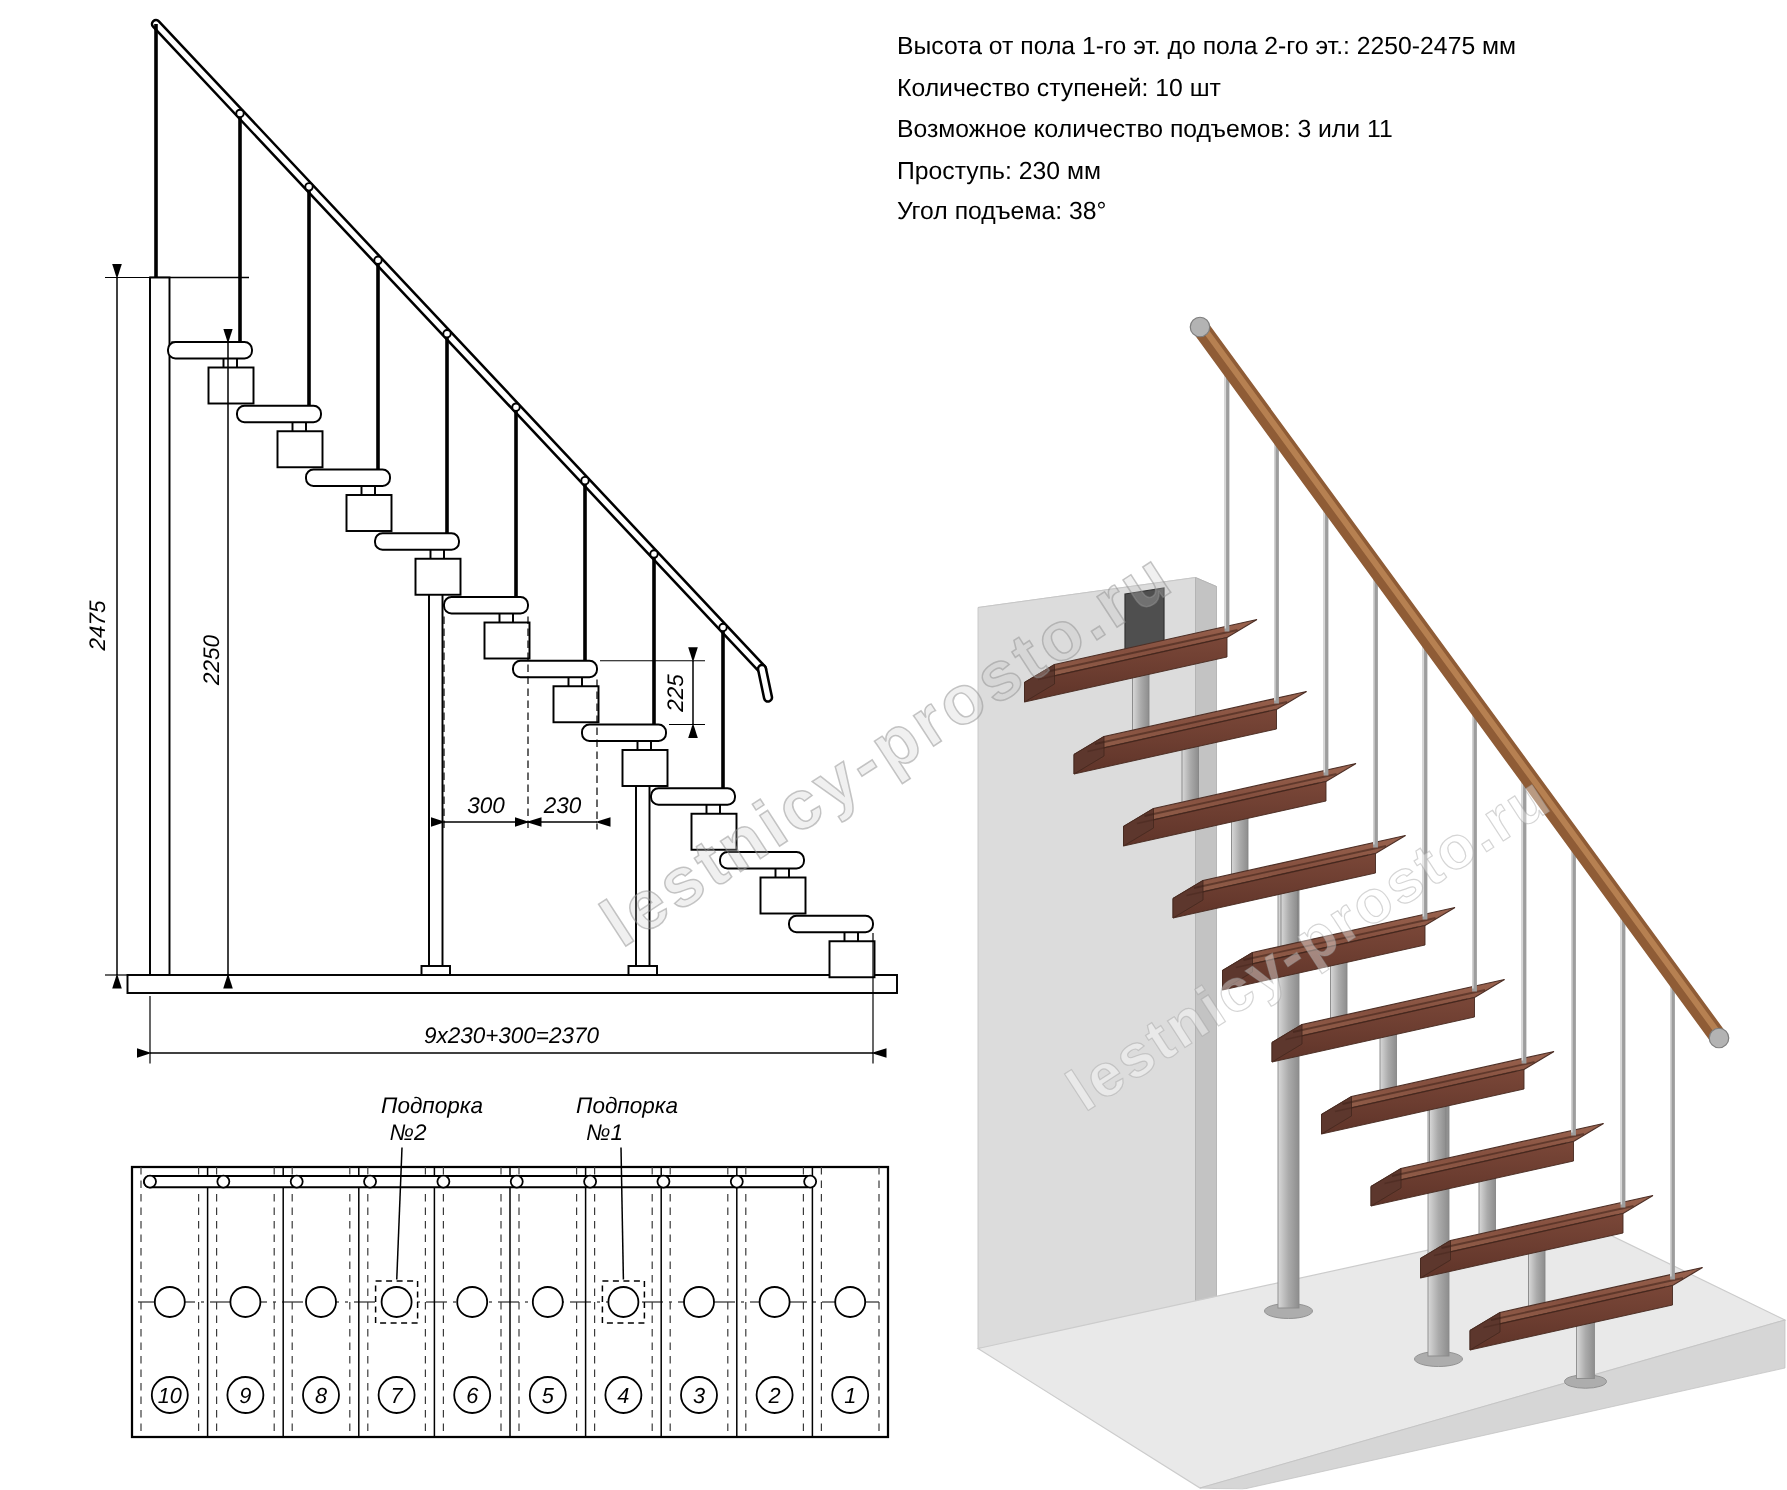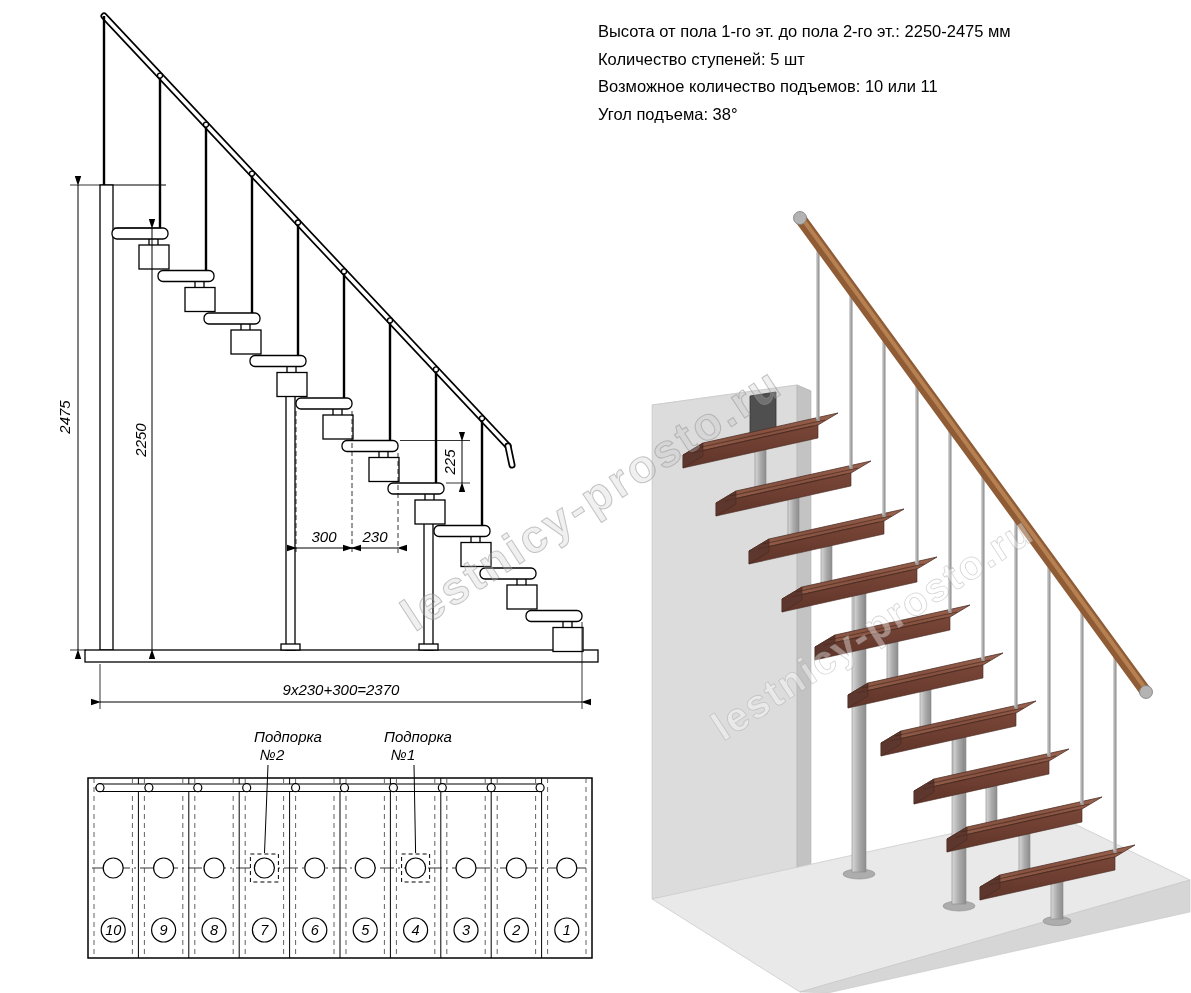--- a/index.html
+++ b/index.html
@@ -366,18 +366,19 @@
   </g>
 
   <g>
     <text class="wm" transform="translate(600 512) rotate(-33)" text-anchor="middle">lestnicy-prosto.ru</text>
     <text class="wm2" transform="translate(880 640) rotate(-33)" text-anchor="middle">lestnicy-prosto.ru</text>
   </g>
 </svg>
 
 <div id="specs">
   <div class="spec-line">Высота от пола 1-го эт. до пола 2-го эт.: 2250-2475 мм</div>
-  <div class="spec-line">Количество ступеней: 5 шт</div>
-  <div class="spec-line">Возможное количество подъемов: 10 или 11</div>
+  <div class="spec-line">Количество ступеней: 10 шт</div>
+  <div class="spec-line">Возможное количество подъемов: 3 или 11</div>
+  <div class="spec-line">Проступь: 230 мм</div>
   <div class="spec-line">Угол подъема: 38°</div>
 </div>
 
 </div>
 
 </body></html>

